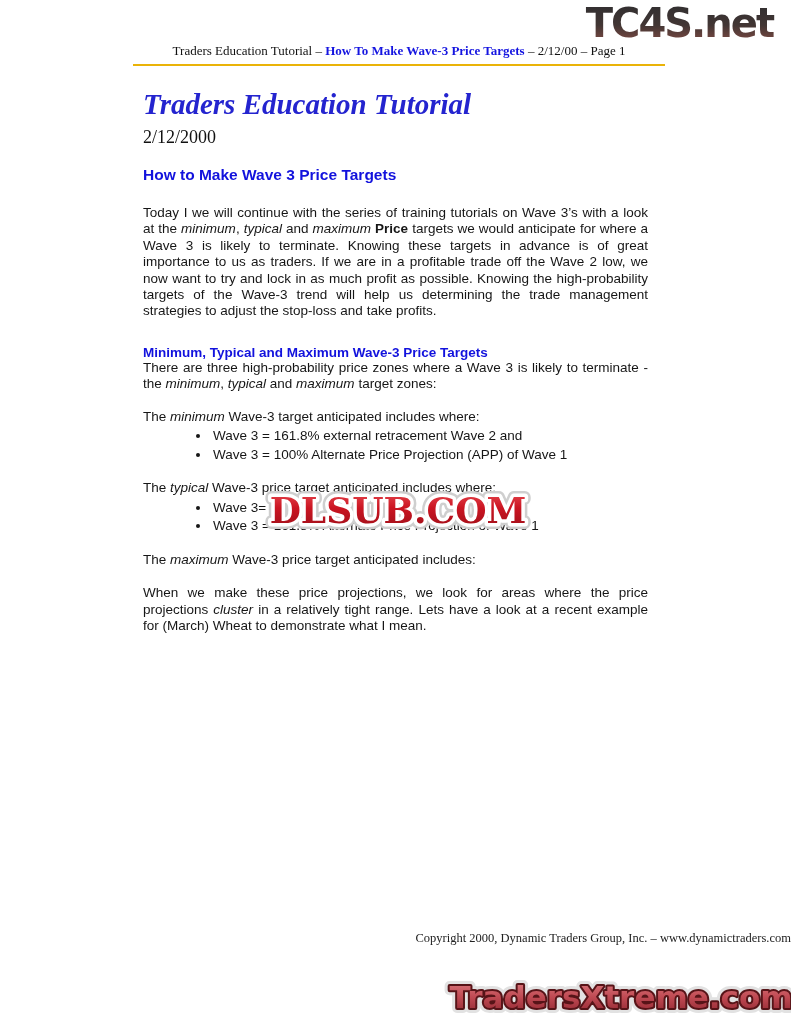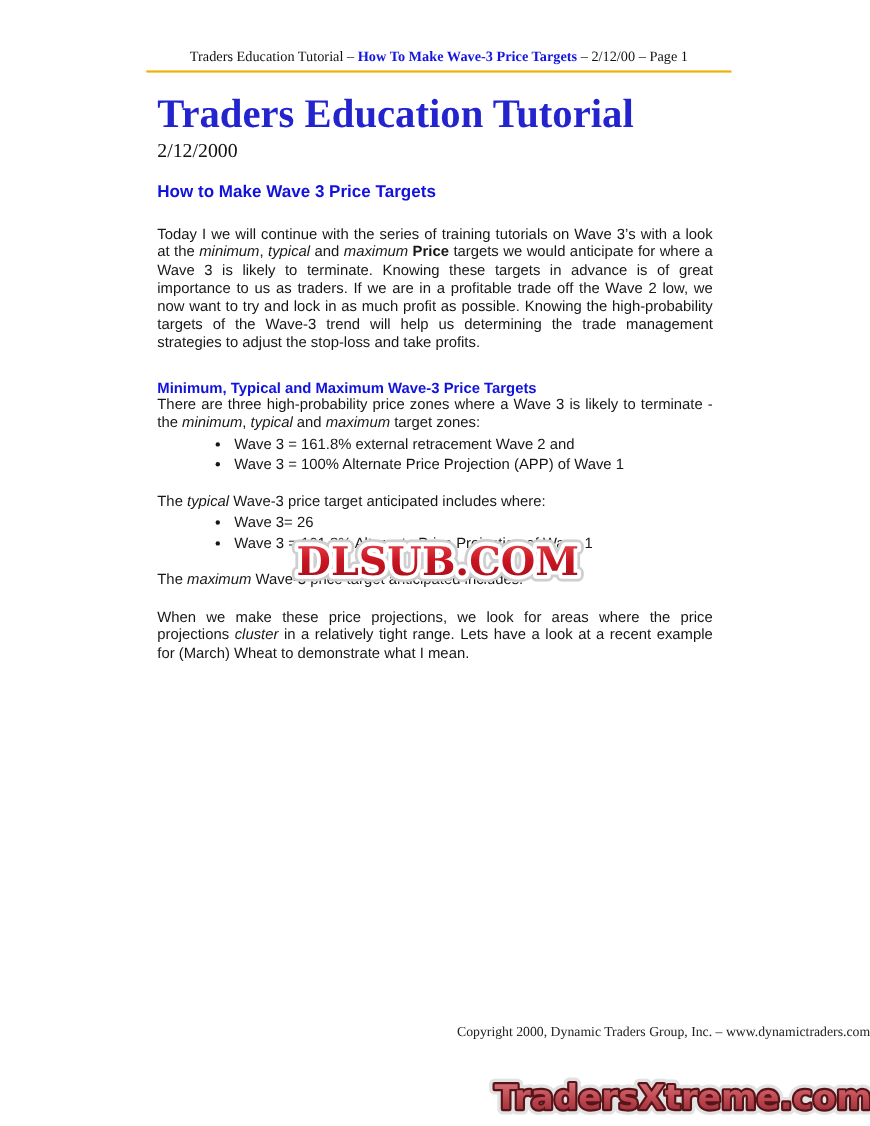--- a/index.html
+++ b/index.html
@@ -21,22 +21,22 @@
     font-family:"Liberation Serif", serif;
     font-size:13px; line-height:15px; color:#111;
     border-bottom:2px solid #eab308;
     padding-bottom:6px;
   }
   .page-header .hl { color:#1515e0; font-weight:bold; }
   
   .doc { position:absolute; left:143px; top:88px; width:505px; color:#1a1a1a; }
   .doc-title {
     font-family:"Liberation Serif", serif;
-    font-weight:bold;
-    font-size:37px; line-height:32px;
+    font-style:italic; font-weight:bold;
+    font-size:29px; line-height:32px;
     color:#2424cf;
   }
   .doc-date {
     font-family:"Liberation Serif", serif;
     font-size:18px; margin-top:7px; color:#111;
   }
   .main-heading {
     margin-top:18px;
     font-size:15.5px; font-weight:bold;
     color:#1212dd;
@@ -74,36 +74,49 @@
   
   .wm-center { position:absolute; left:248px; top:485px; }
   .wm-bottom { position:absolute; left:470px; top:974px; }
   .wm-center svg, .wm-bottom svg { overflow:visible; }
 </style>
 </head>
 <body>
 
 <div class="page">
 
+  <div class="site-logo">
+    <svg width="190" height="46">
+      <defs>
+        <linearGradient id="gLogo" x1="0" y1="0" x2="0" y2="1">
+          <stop offset="0" stop-color="#2e2e30"></stop>
+          <stop offset="0.55" stop-color="#423634"></stop>
+          <stop offset="1" stop-color="#8a4e46"></stop>
+        </linearGradient>
+      </defs>
+      <text x="188" y="37" text-anchor="end" font-family="DejaVu Sans, sans-serif" font-weight="bold" font-size="40" letter-spacing="-2" fill="url(#gLogo)">TC4S.net</text>
+    </svg>
+  </div>
 
   <div class="page-header">
     <span>Traders Education Tutorial – </span><span class="hl">How To Make Wave-3 Price Targets</span> <span>– 2/12/00 – Page 1</span>
   </div>
 
   <div class="doc">
     <div class="doc-title">Traders Education Tutorial</div>
     <div class="doc-date">2/12/2000</div>
 
     <div class="main-heading">How to Make Wave 3 Price Targets</div>
 
     <p class="para"><span>Today I we will continue with the series of training tutorials on Wave 3’s with a look at the </span><span class="run-i">minimum</span><span>, </span><span class="run-i">typical</span><span> and </span><span class="run-i">maximum</span><span> </span><span class="run-b">Price</span><span> targets we would anticipate for where a Wave 3 is likely to terminate. Knowing these targets in advance is of great importance to us as traders. If we are in a profitable trade off the Wave 2 low, we now want to try and lock in as much profit as possible. Knowing the high-probability targets of the Wave-3 trend will help us determining the trade management strategies to adjust the stop-loss and take profits.</span></p>
 
     <div class="section-heading">Minimum, Typical and Maximum Wave-3 Price Targets</div>
     <p class="para section-intro"><span>There are three high-probability price zones where a Wave 3 is likely to terminate - the </span><span class="run-i">minimum</span><span>, </span><span class="run-i">typical</span><span> and </span><span class="run-i">maximum</span><span> target zones:</span></p>
 
+    <div class="lead"><span>The </span><span class="run-i">minimum</span><span> Wave-3 target anticipated includes where:</span></div>
     <ul class="bullets">
       <li>Wave 3 = 161.8% external retracement Wave 2 and</li>
       <li>Wave 3 = 100% Alternate Price Projection (APP) of Wave 1</li>
     </ul>
 
     <div class="lead"><span>The </span><span class="run-i">typical</span><span> Wave-3 price target anticipated includes where:</span></div>
     <ul class="bullets">
       <li>Wave 3= 26</li>
       <li>Wave 3 = 161.8% Alternate Price Projection of Wave 1</li>
     </ul>

